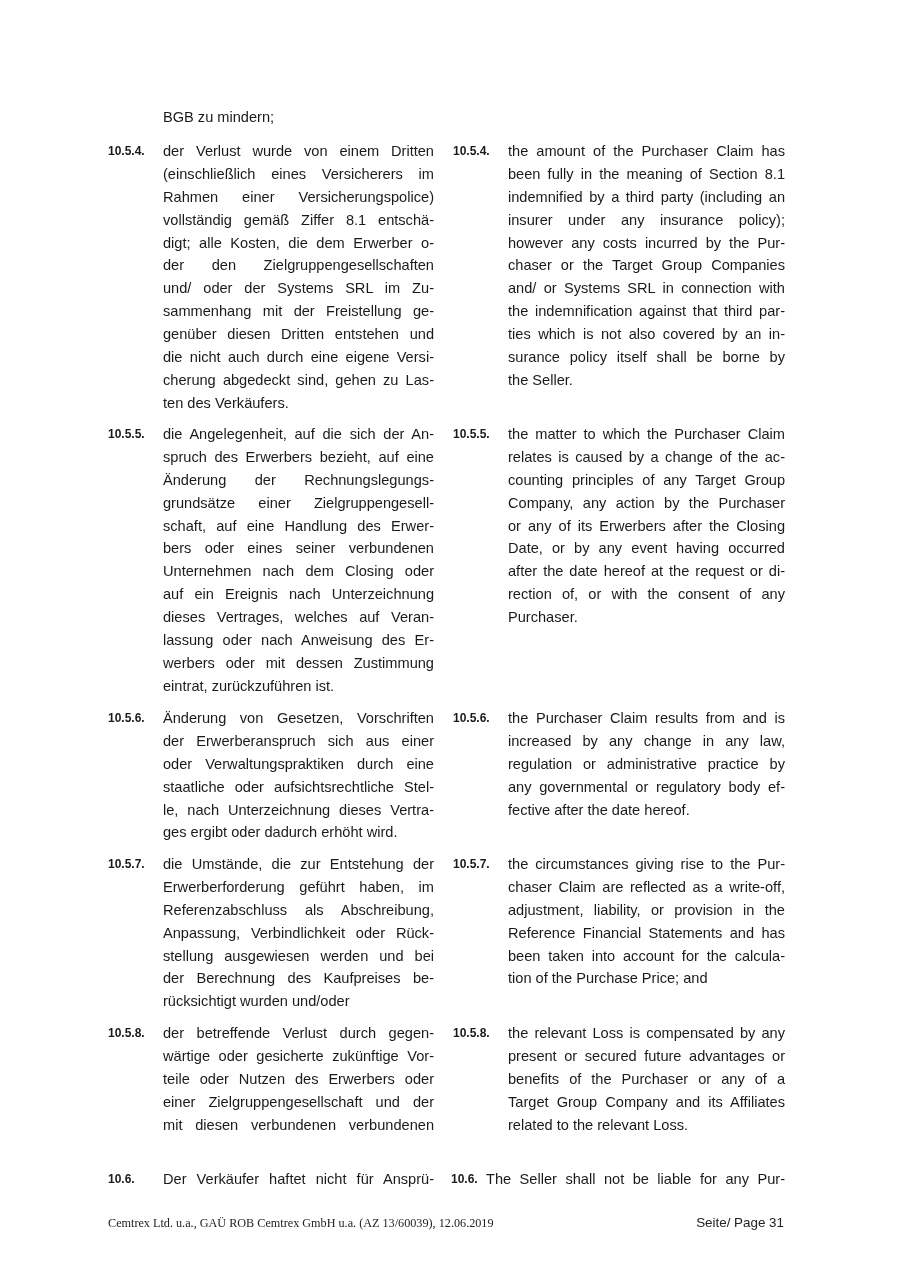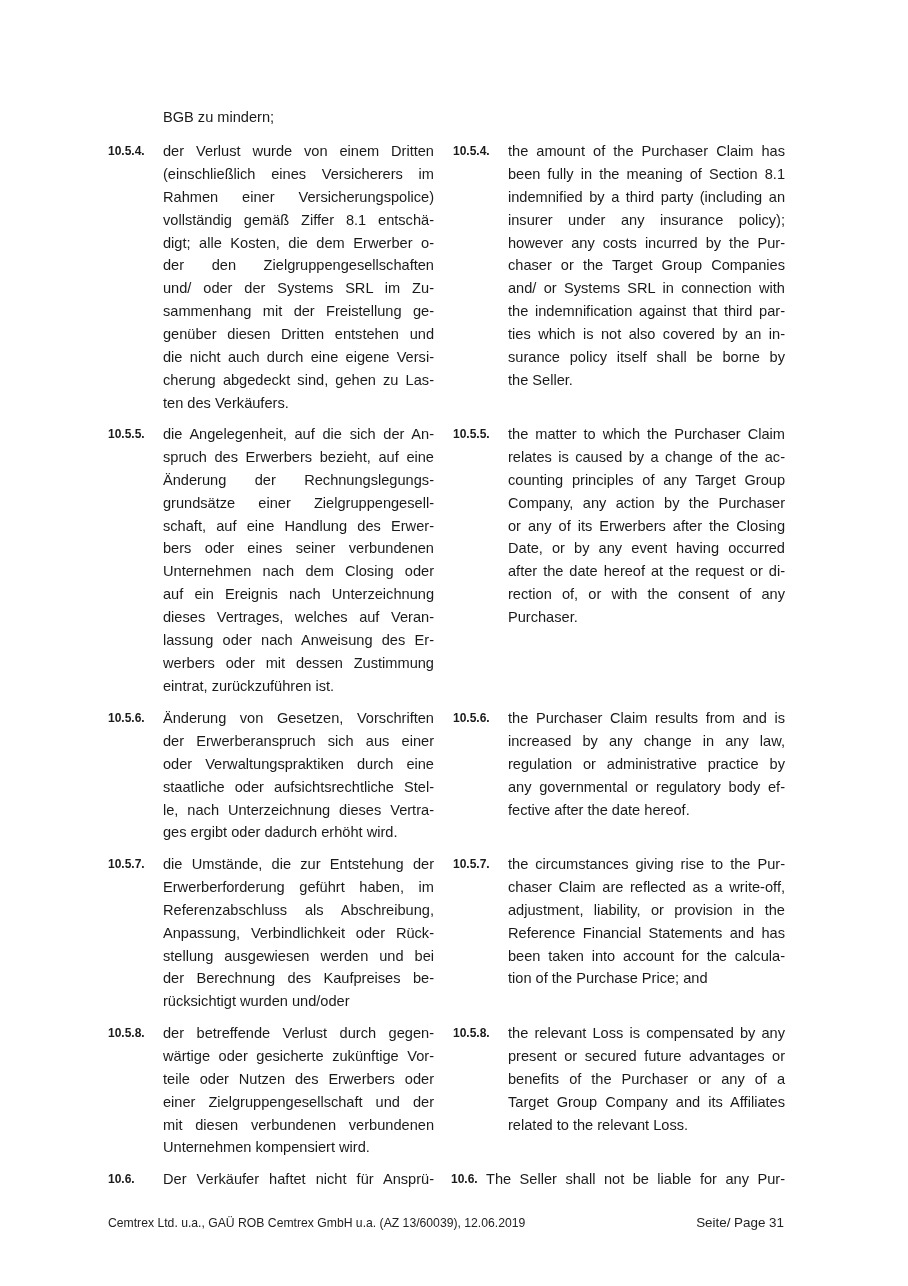--- a/index.html
+++ b/index.html
@@ -10,21 +10,21 @@
   .num { position: absolute; font-weight: bold; font-size: 12px; line-height: 22.9px; white-space: nowrap; }
   .lines { position: absolute; font-size: 14.6px; line-height: 22.9px; }
   .ln { display: block; height: 22.9px; text-align: justify; text-align-last: justify; white-space: nowrap; overflow: visible; }
   .ln.last { text-align-last: left; }
   
   .L .num { left: 108px; }
   .L .lines { left: 163px; width: 271px; }
   .R .num { left: 453px; }
   .R .lines { left: 508px; width: 277px; }
   .footer { position: absolute; top: 1216px; font-size: 12.2px; color: #222; white-space: nowrap; }
-  .footer-left { left: 108px; }
+  .footer-left { left: 108px; font-family: Liberation Serif, serif; }
   .footer-right { right: 124px; font-size: 13.4px; top: 1215px; }
 </style>
 </head>
 <body>
 
 <div class="page">
   <div id="content">
       <div class="block L" style="top: 140px; left: 0px;">
         <div class="num">10.5.4.</div>
         <div class="lines">
@@ -83,21 +83,20 @@
         </div>
       </div>
       <div class="block L" style="top: 1022px; left: 0px;">
         <div class="num">10.5.8.</div>
         <div class="lines">
           <span class="ln">der betreffende Verlust durch gegen-</span>
           <span class="ln">wärtige oder gesicherte zukünftige Vor-</span>
           <span class="ln">teile oder Nutzen des Erwerbers oder</span>
           <span class="ln">einer Zielgruppengesellschaft und der</span>
           <span class="ln">mit diesen verbundenen verbundenen</span>
-          <span class="ln last">Unternehmen kompensiert wird.</span>
         </div>
       </div>
       <div class="block L" style="top: 1168px; left: 0px;">
         <div class="num">10.6.</div>
         <div class="lines">
           <span class="ln">Der Verkäufer haftet nicht für Ansprü-</span>
         </div>
       </div>
       <div class="block R" style="top: 140px; left: 0px;">
         <div class="num">10.5.4.</div>

